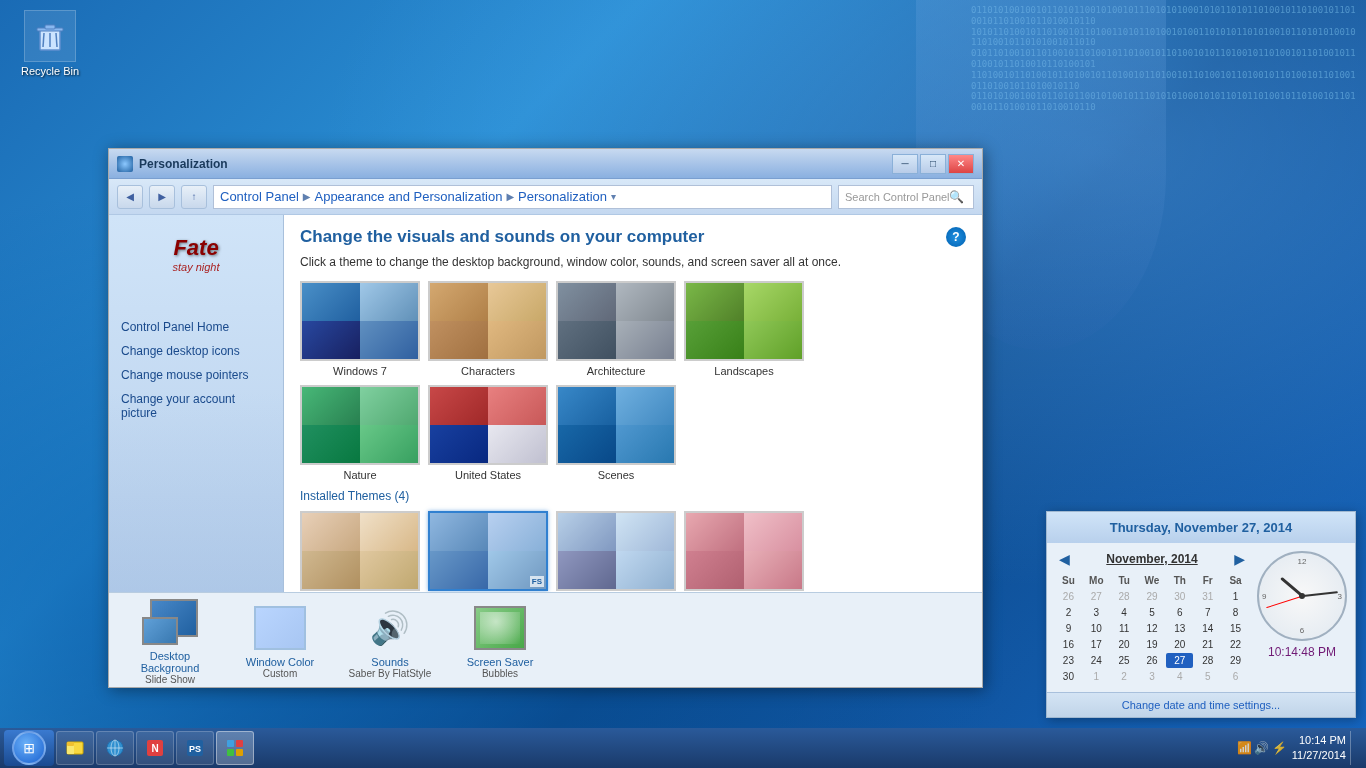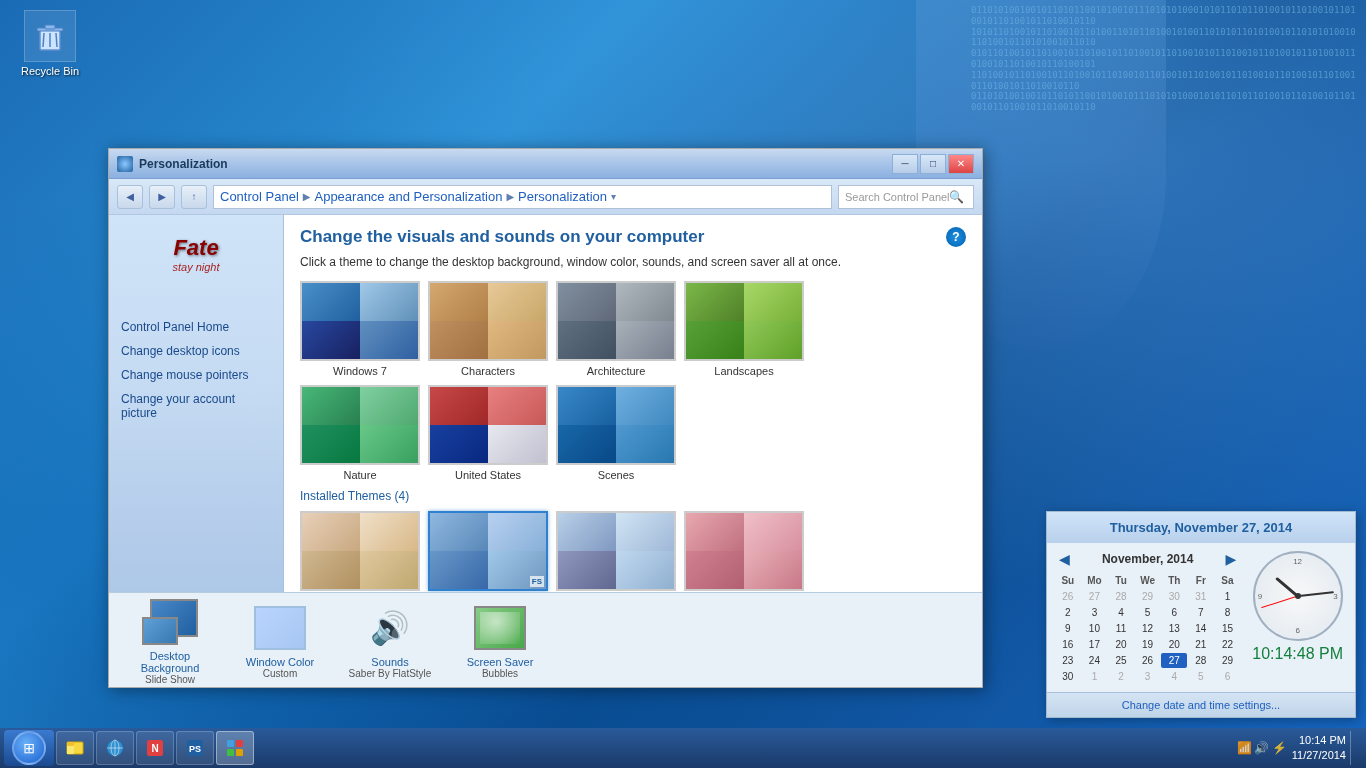--- a/index.html
+++ b/index.html
@@ -468,20 +468,21 @@
     .calendar-nav {
       display: flex;
       align-items: center;
       justify-content: space-between;
       margin-bottom: 6px;
     }
     .cal-month {
       font-size: 12px;
       color: #333;
       font-weight: bold;
+      text-decoration: underline;
     }
     .cal-nav-btn {
       cursor: pointer;
       color: #2060a0;
       font-size: 14px;
       padding: 0 4px;
     }
     .cal-grid {
       display: grid;
       grid-template-columns: repeat(7, 1fr);
@@ -552,22 +553,22 @@
       height: 6px;
       background: #333;
       border-radius: 50%;
       top: 50%;
       left: 50%;
       transform: translate(-50%, -50%);
     }
 
     .digital-time {
       text-align: left;
-      font-size: 16px;
-      color: #15803d;
+      font-size: 12px;
+      color: #701a75;
       padding: 4px;
     }
     .change-datetime-link {
       display: block;
       text-align: center;
       font-size: 11px;
       color: #2060c0;
       padding: 6px;
       background: linear-gradient(180deg, #d4e4f4, #c0d4e8);
       border-top: 1px solid #a8c0dc;

